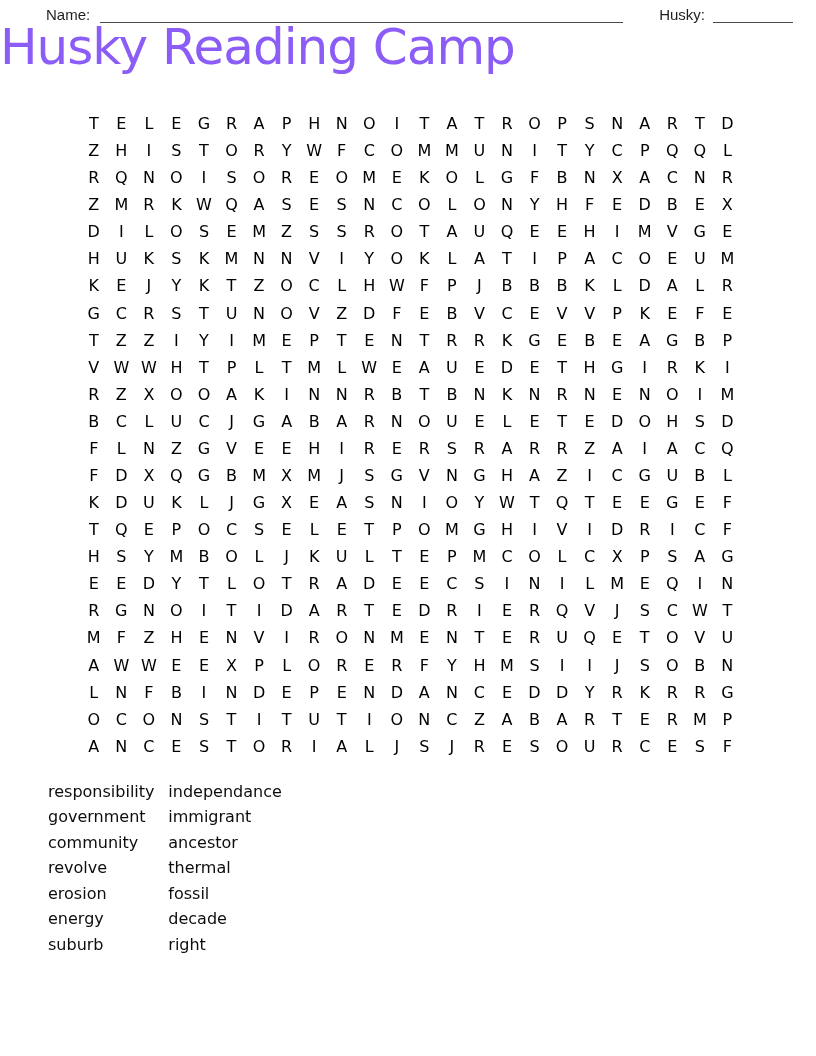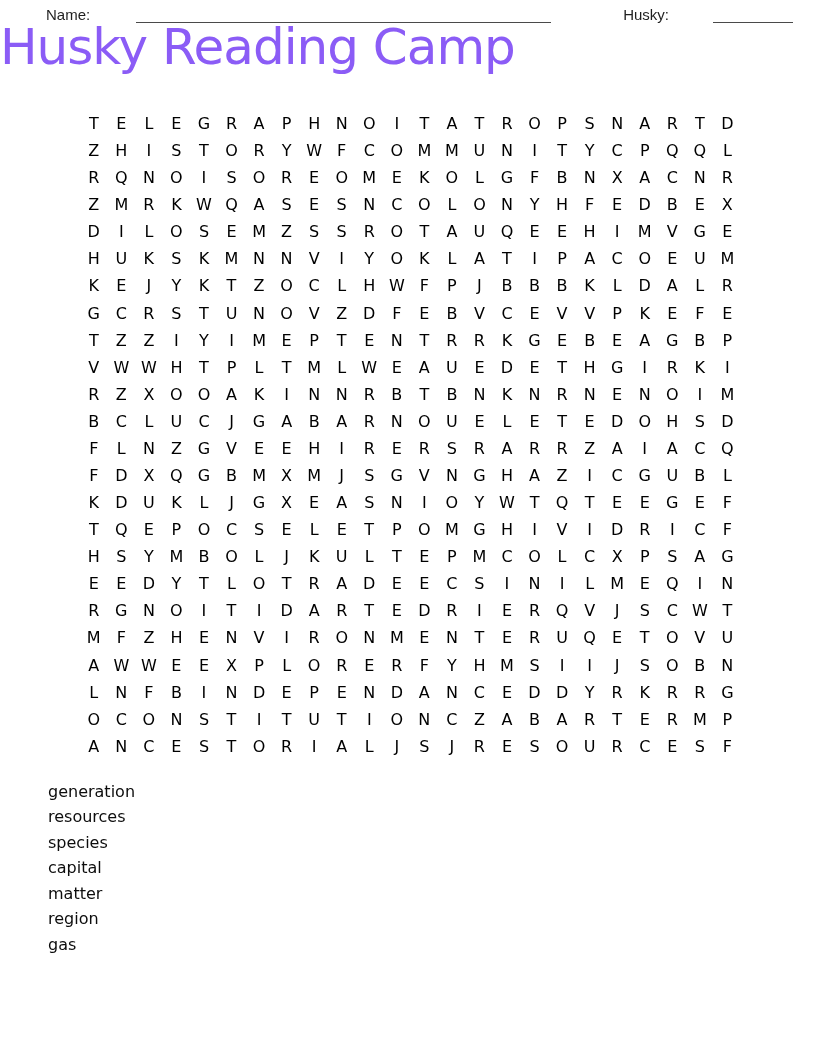--- a/index.html
+++ b/index.html
@@ -7,21 +7,21 @@
     width:816px; height:1056px;
     background:#ffffff; color:#111;
     position:relative; overflow:hidden;
     font-family:"DejaVu Sans", sans-serif;
   }
   
   .header {
     position:absolute; top:6px; left:46px; width:747px;
     display:flex; align-items:flex-end;
     font-family:"Liberation Sans", sans-serif;
-    font-size:15px; color:#1f1f1f; line-height:17px;gap:36px;
+    font-size:15px; color:#1f1f1f; line-height:17px;
   }
   .label { white-space:nowrap; }
   .rule { border-bottom:1.6px solid #4a4a4a; height:15px; }
   .name-rule { flex:1; margin-left:10px; margin-right:36px; }
   .date-rule { width:80px; margin-left:8px; }
   
   .title {
     position:absolute; top:18px; left:0; width:100%;
     margin:0; text-align:left;
     font-family:"DejaVu Sans", sans-serif;
@@ -673,21 +673,30 @@
       <span class="grid-cell">R</span>
       <span class="grid-cell">C</span>
       <span class="grid-cell">E</span>
       <span class="grid-cell">S</span>
       <span class="grid-cell">F</span>
     </div>
   </div>
 
 <div class="words">
     <div class="word-col">
-      <div class="word">generation</div>
-      <div class="word">resources</div>
-      <div class="word">species</div>
-      <div class="word">capital</div>
-      <div class="word">matter</div>
-      <div class="word">region</div>
-      <div class="word">gas</div>
+      <div class="word">responsibility</div>
+      <div class="word">government</div>
+      <div class="word">community</div>
+      <div class="word">revolve</div>
+      <div class="word">erosion</div>
+      <div class="word">energy</div>
+      <div class="word">suburb</div>
+    </div>
+    <div class="word-col">
+      <div class="word">independance</div>
+      <div class="word">immigrant</div>
+      <div class="word">ancestor</div>
+      <div class="word">thermal</div>
+      <div class="word">fossil</div>
+      <div class="word">decade</div>
+      <div class="word">right</div>
     </div>
   </div>
 
 </body></html>

